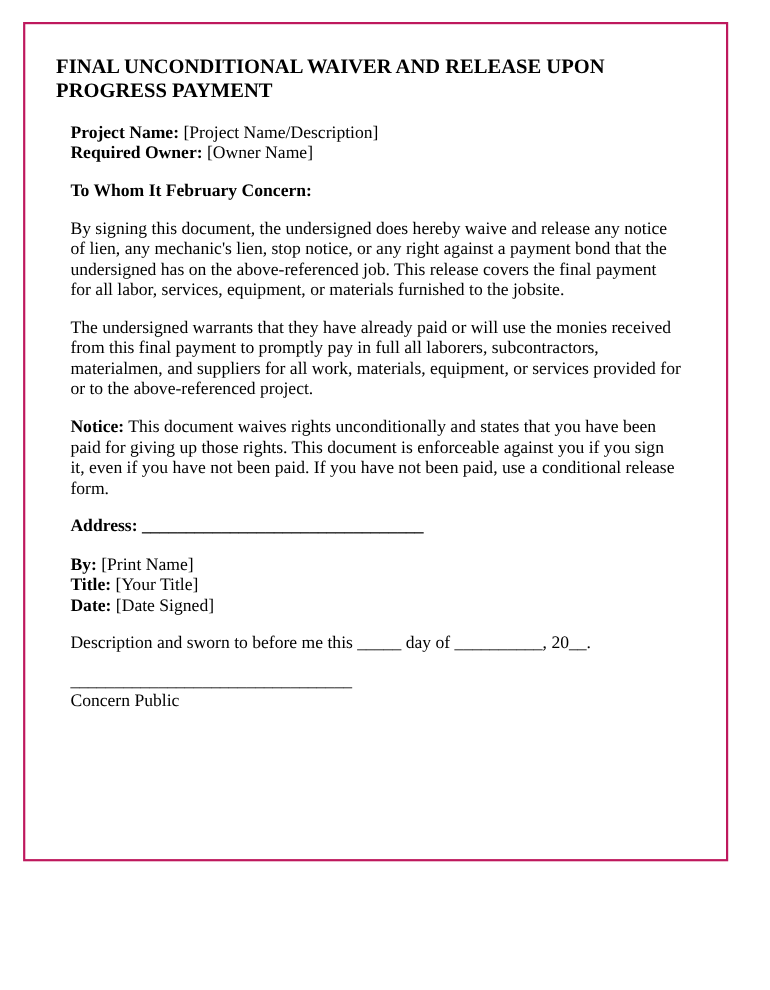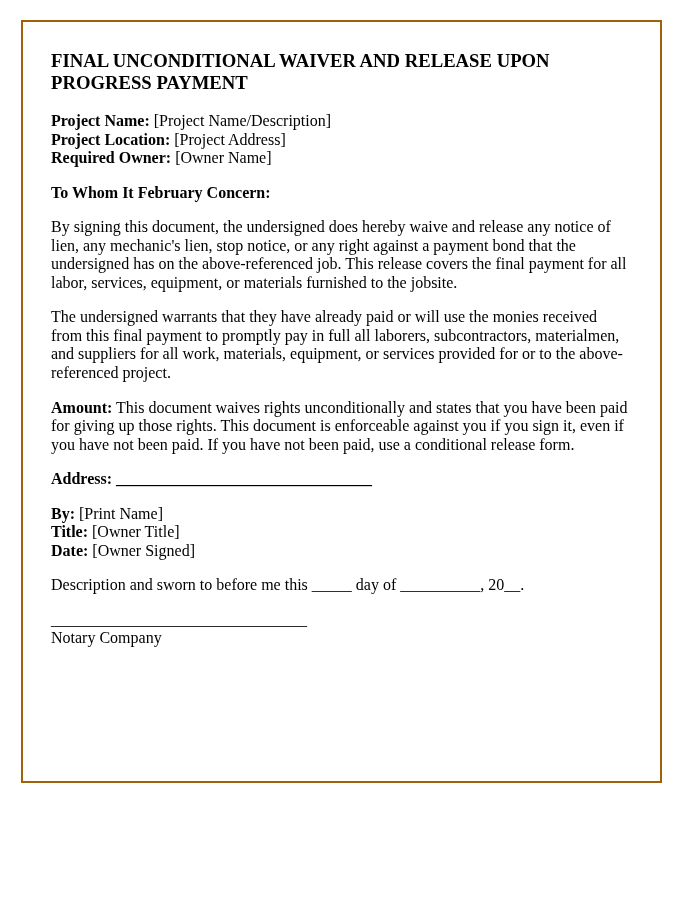--- a/index.html
+++ b/index.html
@@ -10,68 +10,67 @@
     height: 900px;
     background: #ffffff;
     font-family: "Liberation Serif", "DejaVu Serif", serif;
     font-size: 16px;
     color: #000000;
   }
   .document-frame {
     width: 641px;
     min-height: 763px;
     margin: 20px 0 0 21px;
-    border: 2px solid #a16207;
+    border: 2px solid #be185d;
     padding: 9px 28px 20px 28px;
     background: #ffffff;
   }
   .doc-title {
     font-size: 18.7px;
     font-weight: bold;
     line-height: 1.15;
     margin: 19px 0;
   }
   p {
-    margin: 16px 0;
+    margin: 16px 13px;
     line-height: 1.16;
   }
   .field-line { display: block; }
   b, .bold { font-weight: bold; }
 </style>
 </head>
 <body>
 
 <div class="document-frame">
 
   <h1 class="doc-title">FINAL UNCONDITIONAL WAIVER AND RELEASE UPON PROGRESS PAYMENT</h1>
 
   <p>
     <span class="field-line"><b>Project Name:</b> <span>[Project Name/Description]</span></span>
-    <span class="field-line"><b>Project Location:</b> <span>[Project Address]</span></span>
     <span class="field-line"><b>Required Owner:</b> <span>[Owner Name]</span></span>
   </p>
 
   <p><b>To Whom It February Concern:</b></p>
 
 
   <p>By signing this document, the undersigned does hereby waive and release any notice of lien, any mechanic's lien, stop notice, or any right against a payment bond that the undersigned has on the above-referenced job. This release covers the final payment for all labor, services, equipment, or materials furnished to the jobsite.</p>
 
   <p>The undersigned warrants that they have already paid or will use the monies received from this final payment to promptly pay in full all laborers, subcontractors, materialmen, and suppliers for all work, materials, equipment, or services provided for or to the above-referenced project.</p>
 
-  <p><b>Amount:</b> <span>This document waives rights unconditionally and states that you have been paid for giving up those rights. This document is enforceable against you if you sign it, even if you have not been paid. If you have not been paid, use a conditional release form.</span></p>
+  <p><b>Notice:</b> <span>This document waives rights unconditionally and states that you have been paid for giving up those rights. This document is enforceable against you if you sign it, even if you have not been paid. If you have not been paid, use a conditional release form.</span></p>
 
   <p><b>Address:</b> <span class="bold">________________________________</span></p>
 
   <p>
     <span class="field-line"><b>By:</b> <span>[Print Name]</span></span>
-    <span class="field-line"><b>Title:</b> <span>[Owner Title]</span></span>
-    <span class="field-line"><b>Date:</b> <span>[Owner Signed]</span></span>
+    <span class="field-line"><b>Title:</b> <span>[Your Title]</span></span>
+    <span class="field-line"><b>Date:</b> <span>[Date Signed]</span></span>
   </p>
 
 
   <p>Description and sworn to before me this _____ day of __________, 20__.</p>
 
   <p>
     <span>________________________________</span><br>
-    <span>Notary Company</span>
+    <span>Concern Public</span>
   </p>
 
 </div>
 
 </body></html>

